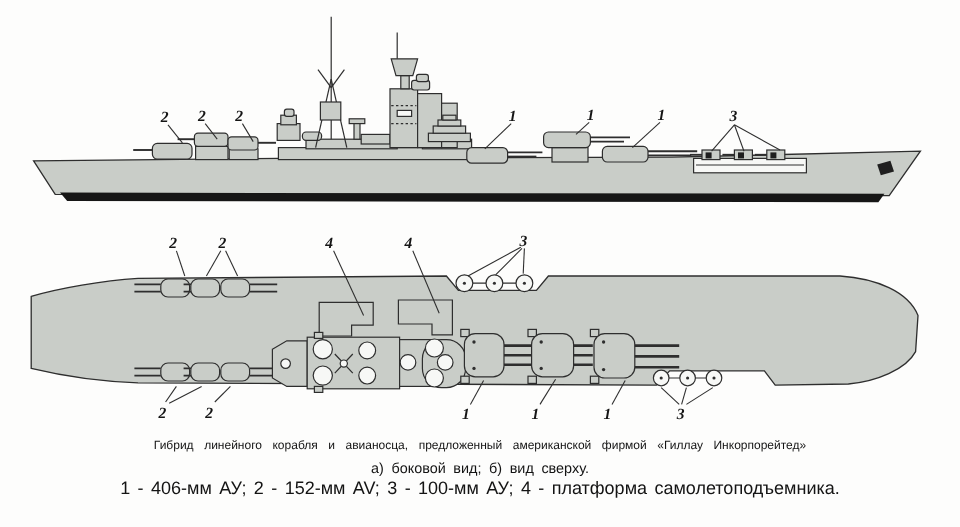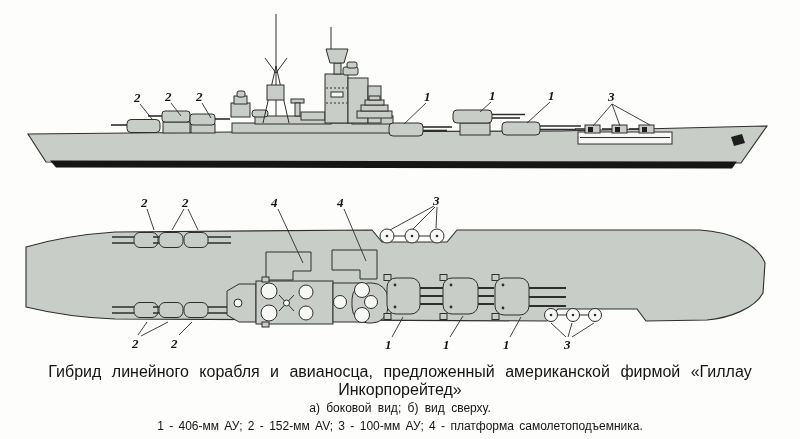--- a/index.html
+++ b/index.html
@@ -13,23 +13,23 @@
   .white{fill:#f7f8f6;stroke:#2e2e2e;stroke-width:1;}
   .dark{fill:#1f1f1f;stroke:none;}
   .waterline{fill:#161616;stroke:none;}
   .barrel{stroke:#2e2e2e;stroke-width:1.6;fill:none;}
   .barrel2{stroke:#2e2e2e;stroke-width:2.2;fill:none;}
   .leader{stroke:#2e2e2e;stroke-width:0.9;fill:none;}
   .num{font:italic bold 13px "Liberation Serif",serif;fill:#151515;}
   .dot{fill:#2e2e2e;}
   
   .caption{position:absolute;left:0;top:363px;width:800px;text-align:center;color:#141414;}
-  .cap1{font-size:16px;word-spacing:6px;line-height:18px;}
+  .cap1{font-size:10px;word-spacing:6px;line-height:18px;}
   .cap2{font-size:12px;word-spacing:3px;line-height:18px;}
-  .cap3{font-size:12px;word-spacing:2px;line-height:18px;}
+  .cap3{font-size:15px;word-spacing:2px;line-height:18px;}
 </style>
 </head>
 <body>
 
 <div class="page">
 <svg width="800" height="360" viewBox="0 0 800 360">
 
   <g>
 
     <path class="hull" d="M28,134 L233,132 L560,131 L767,126 L741,163 L46,162 Z"></path>

